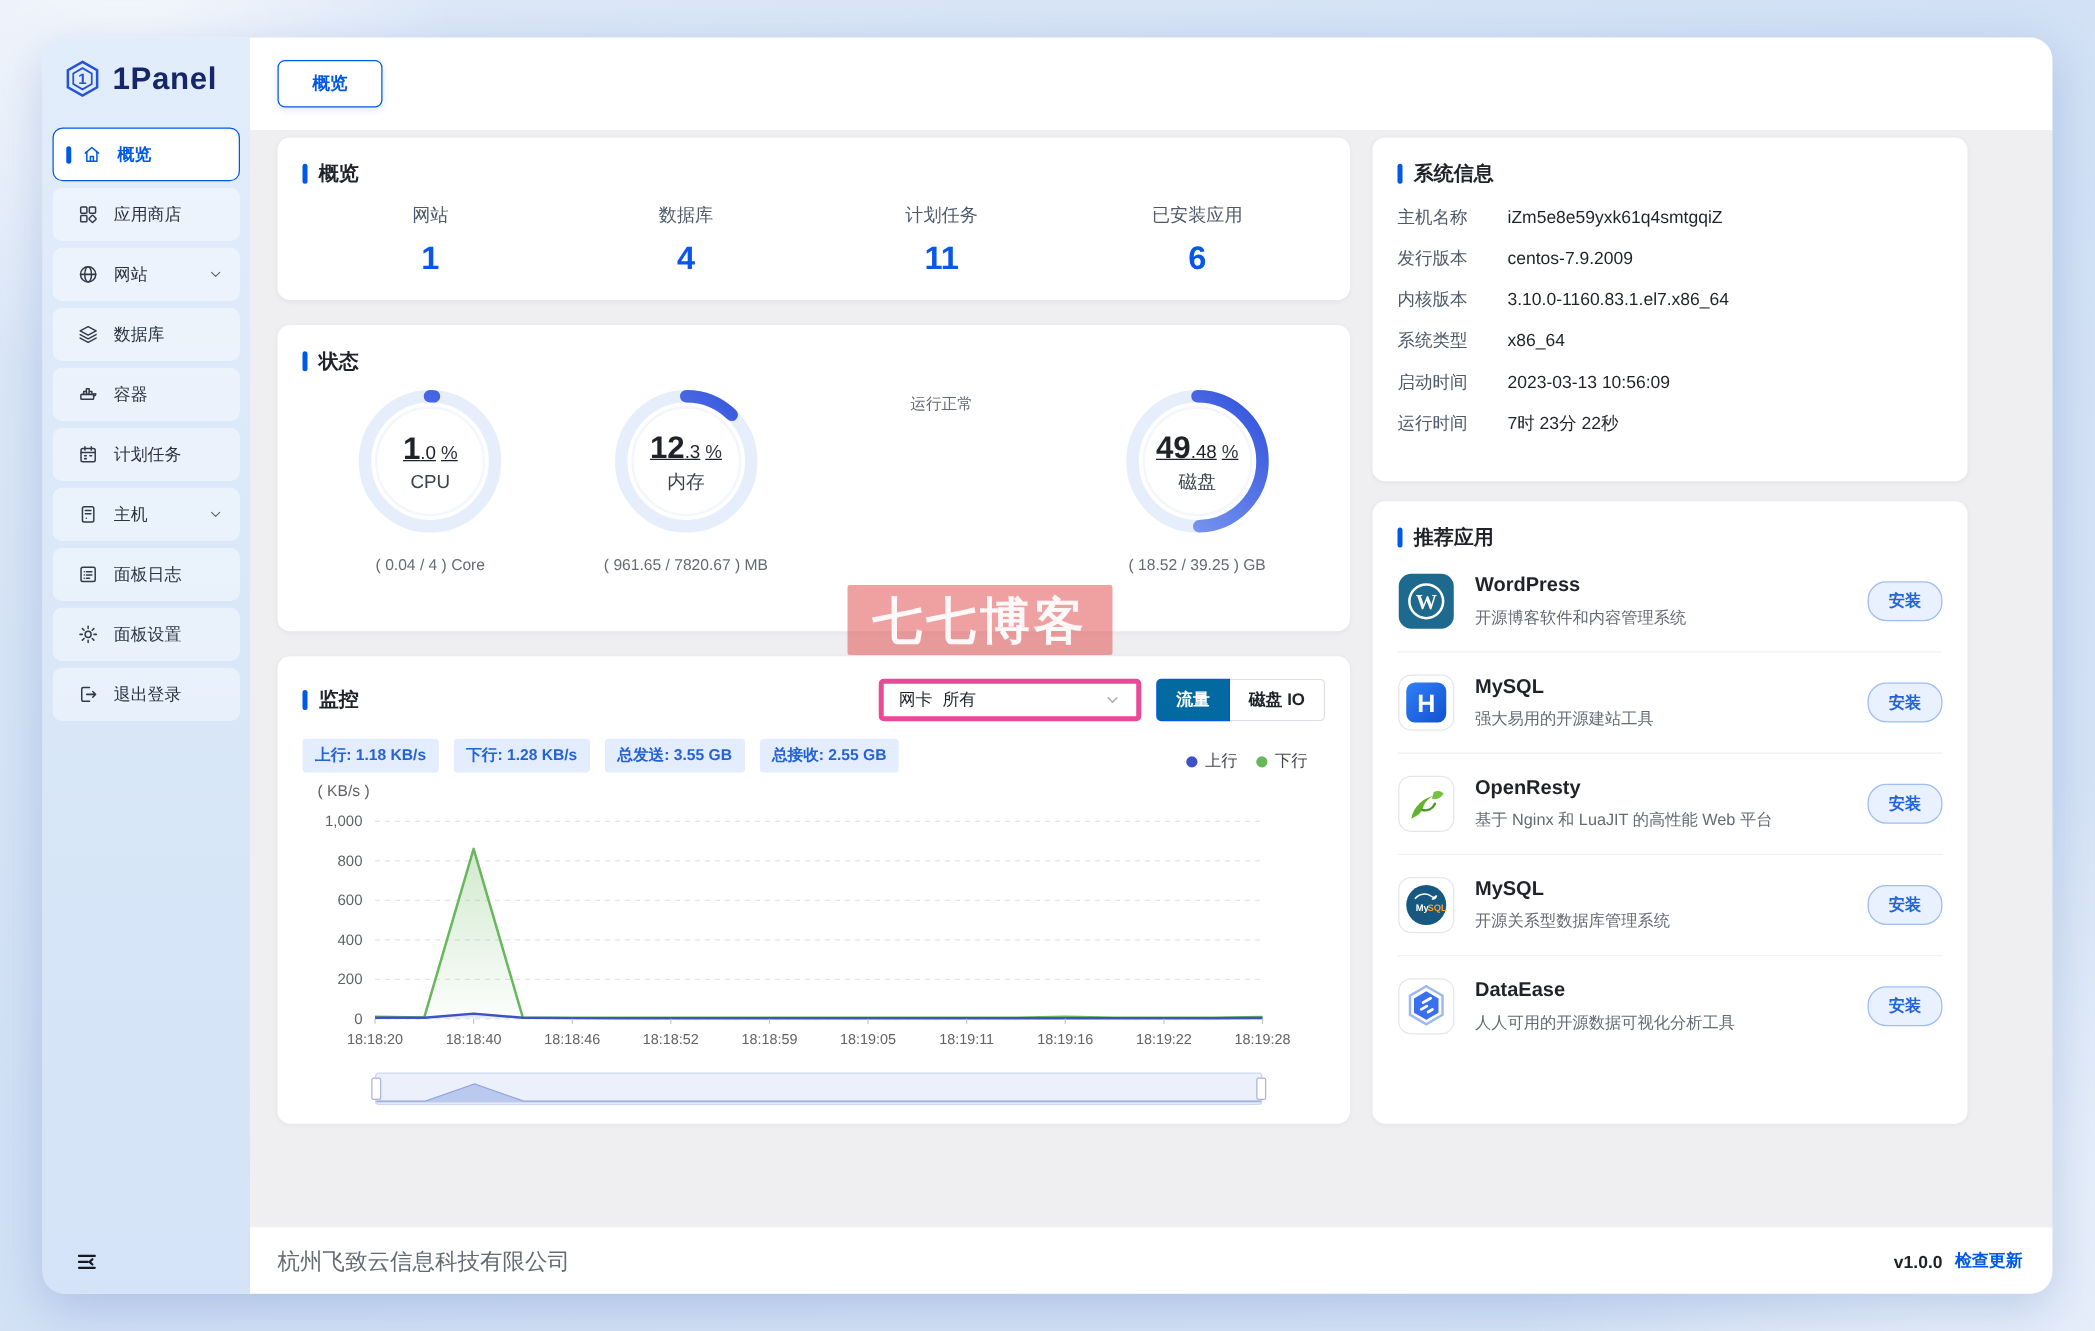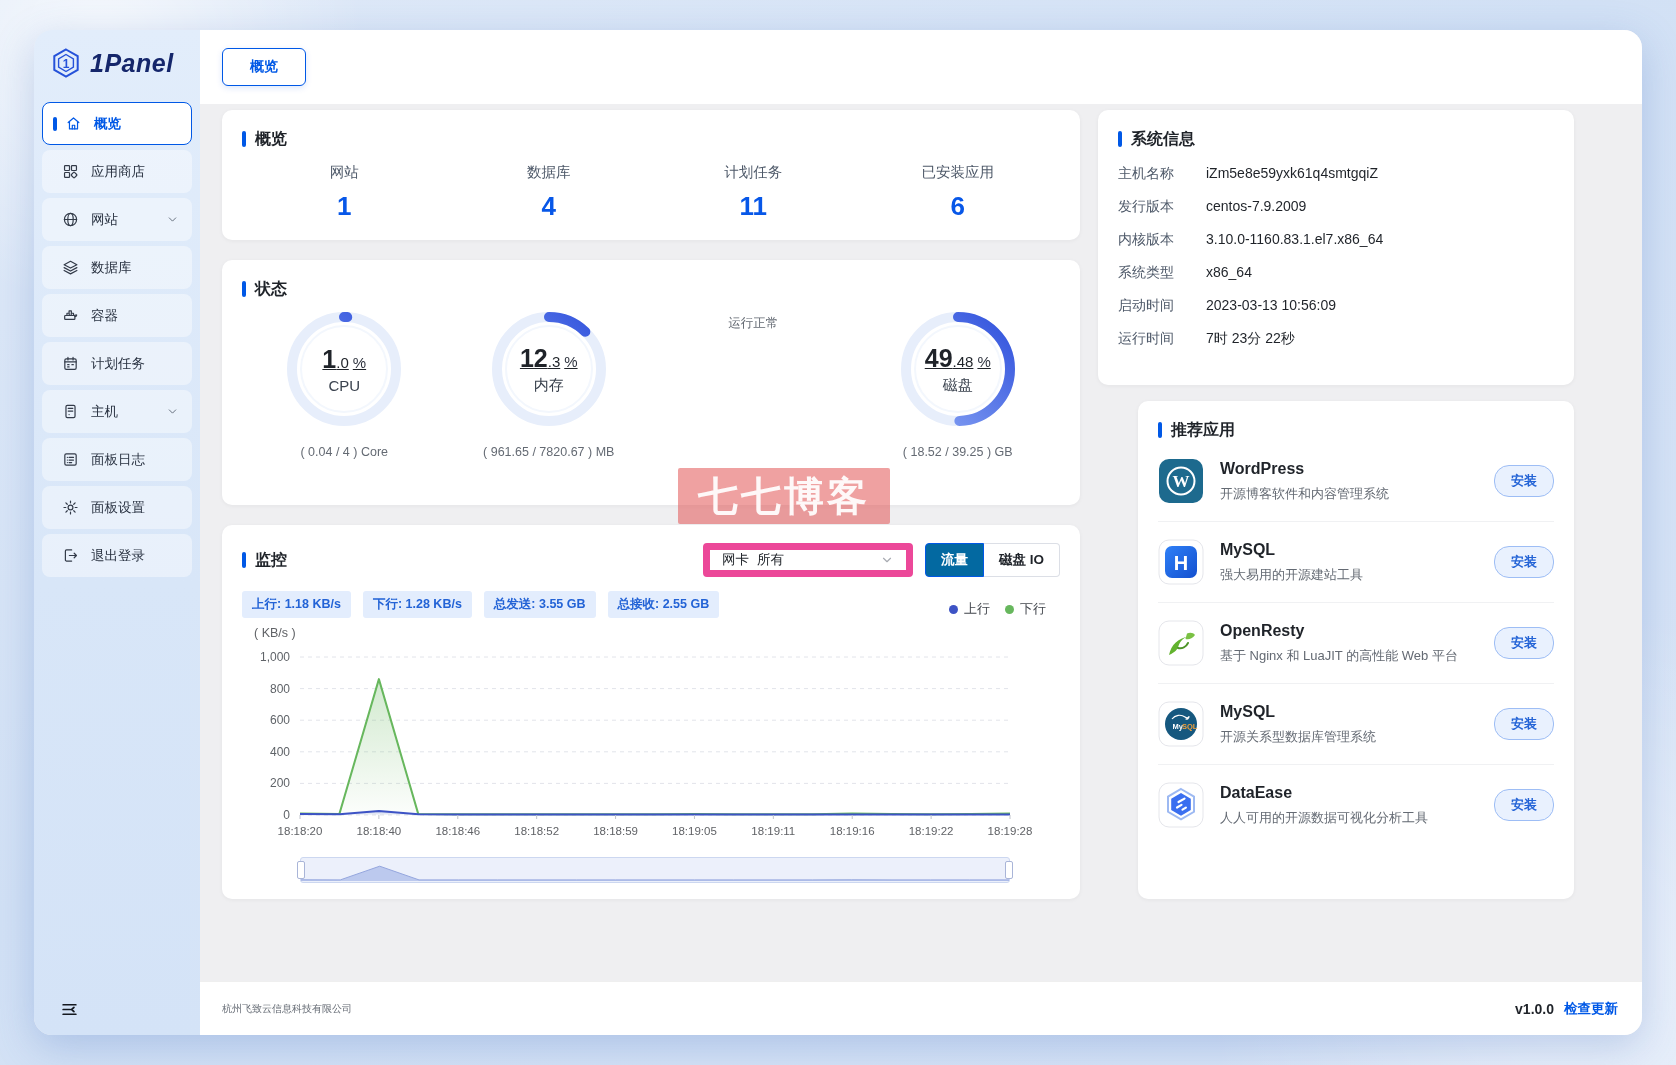--- a/index.html
+++ b/index.html
@@ -12,21 +12,21 @@
       linear-gradient(150deg,#e0eaf8 0%,#d2e1f5 45%,#d9e5f7 100%);
     position:relative;
   }
   .app{ position:absolute; left:34px; top:30px; width:1608px; height:1005px;
     border-radius:18px; overflow:hidden; display:flex;
     box-shadow:0 12px 40px rgba(70,110,190,.28); background:#efeff1;}
   
   .sidebar{ width:166px; flex:none; display:flex; flex-direction:column;
     background:linear-gradient(180deg,#e2edfb 0%,#d8e6f8 55%,#d4e3f7 100%);}
   .logo{ height:66px; display:flex; align-items:center; gap:8px; padding-left:16px; flex:none;}
-  .logo-text{ font-size:25px; font-weight:800; color:#15266b; letter-spacing:.5px;font-style:italic;}
+  .logo-text{ font-size:25px; font-weight:800; color:#15266b; letter-spacing:.5px;}
   .menu{ flex:1; padding:6px 8px; display:flex; flex-direction:column; gap:5px;}
   .side-item{ height:43px; border-radius:8px; background:rgba(255,255,255,.42);
     display:flex; align-items:center; padding:0 12px 0 19px; gap:12px;
     color:#293241; font-size:13.5px; border:1.5px solid transparent; cursor:pointer;}
   .side-item .mi{ display:flex; color:#333b49;}
   .side-item.selected{ background:#fff; border-color:#0058e6; color:#0058e6; font-weight:700;}
   .side-item.selected .mi{ color:#0058e6;}
   .selbar{ width:4px; height:14px; border-radius:2px; background:#0058e6; margin:0 -4px 0 -9px;}
   .chev{ margin-left:auto; color:#5d6675; display:flex;}
   .collapse{ height:52px; display:flex; align-items:center; padding-left:26px; color:#14181f;}
@@ -58,21 +58,21 @@
     align-items:center; justify-content:center;}
   .gval{ color:#1f2329; font-size:15px;text-decoration:underline;}
   .gval .int{ font-size:25px; font-weight:700;}
   .gval .unit{ margin-left:4px; color:#303540;}
   .glabel{ font-size:15px; color:#3a424e; margin-top:3px;}
   .gcap{ margin-top:11px; font-size:12.5px; color:#646a73;}
   
   .mon{ height:374px; padding-bottom:10px;}
   .mon-head{ display:flex; align-items:center;}
   .mon-controls{ margin-left:auto; display:flex; align-items:center;}
-  .select{ width:210px; height:34px; border:7px solid #ec4899; border-radius:4px; background:#fff;
+  .select{ width:210px; height:34px; border:4px solid #ec4899; border-radius:4px; background:#fff;
     display:flex; align-items:center; padding:0 12px; font-size:13.5px; color:#1f2329; cursor:pointer;}
   .select .nicv{ margin-left:8px;}
   .select .chevd{ margin-left:auto; color:#a8abb2; display:flex;}
   .btn-group{ display:flex; margin-left:12px;}
   .seg{ height:34px; padding:0 15px; font-size:13.5px; font-weight:600; display:flex; align-items:center;
     border:1px solid #dcdfe6; background:#fff; color:#1f2329; cursor:pointer;}
   .seg:first-child{ border-radius:4px 0 0 4px;}
   .seg:last-child{ border-radius:0 4px 4px 0; border-left:none;}
   .seg.active{ background:#0369a1; border-color:#0058e6; color:#fff;}
   .tags-row{ display:flex; gap:24px; margin-top:14px; align-items:center; height:26px;}
@@ -86,32 +86,32 @@
   .slider{ margin-left:58px; width:710px; height:26px; position:relative; margin-top:2px;
     background:rgba(167,187,235,.22); border:1px solid #ccd7f0; border-radius:3px;}
   .handle{ position:absolute; top:3px; width:8px; height:18px; background:#fff;
     border:1px solid #a9b5d8; border-radius:2px; cursor:ew-resize;}
   
   .si{ height:275px;}
   .info-row{ display:flex; margin-top:14px; font-size:14px; line-height:19px;}
   .ilabel{ width:88px; flex:none; color:#4e5969;}
   .ival{ color:#1f2329;}
   
-  .apps{ height:498px;margin-left:40px;}
+  .apps{ height:498px;}
   .app-row{ display:flex; align-items:center; padding:17px 0; border-bottom:1px solid #f0f1f3;}
   .app-row:last-child{ border-bottom:none;}
   .app-info{ margin-left:16px;}
   .aname{ font-size:16px; font-weight:700; color:#1f2329;}
   .adesc{ font-size:13px; color:#646a73; margin-top:7px;}
   .install{ margin-left:auto; background:#e9f1fe; border:1px solid #9dbdf5; color:#2363d6;
     border-radius:15px; padding:6px 16px; font-size:13px; font-weight:600; cursor:pointer;}
   
   .footrow{ height:54px; flex:none; background:#fff; border-top:1px solid #efefef;
     display:flex; align-items:center; padding:0 24px 0 22px;}
-  .company{ font-size:10px; color:#646a73;}
+  .company{ font-size:18px; color:#646a73;}
   .foot-right{ margin-left:auto; display:flex; align-items:center; gap:10px;}
   .version{ font-size:14px; font-weight:700; color:#1f2329;}
   .update{ font-size:13.5px; font-weight:700; color:#0058e6; cursor:pointer;}
   
   .watermark{ position:absolute; left:678px; top:468px; width:212px; height:56px; z-index:60;
     background:rgba(226,84,84,.55); color:rgba(255,255,255,.93); display:flex; align-items:center;
     justify-content:center; font-size:40px; font-weight:800; letter-spacing:3px; border-radius:2px;
     pointer-events:none;}
 </style>
 </head>

